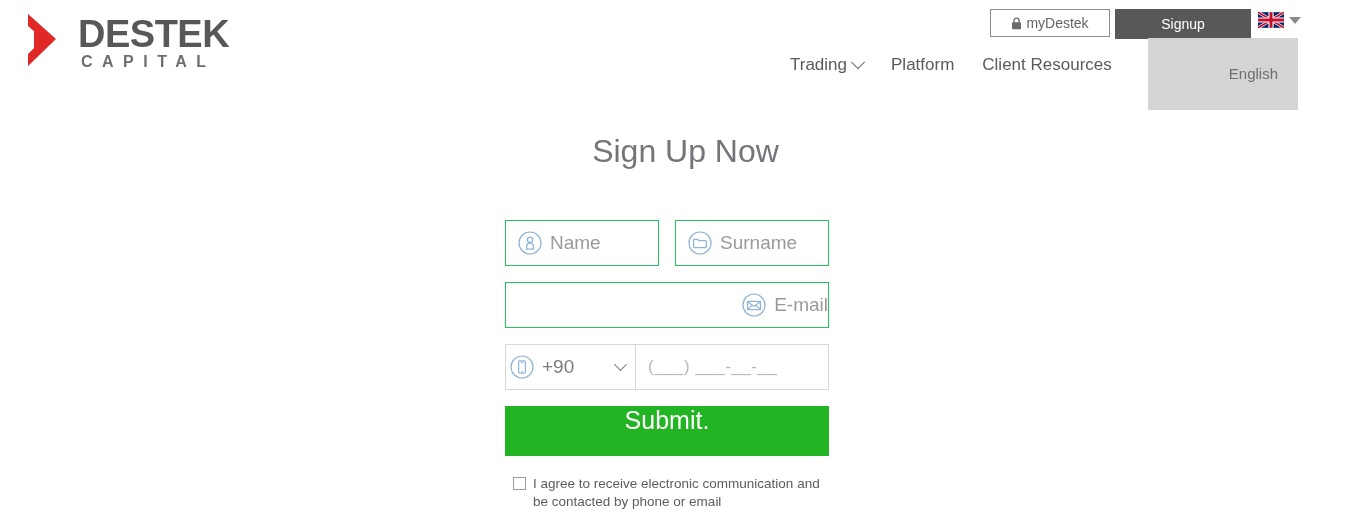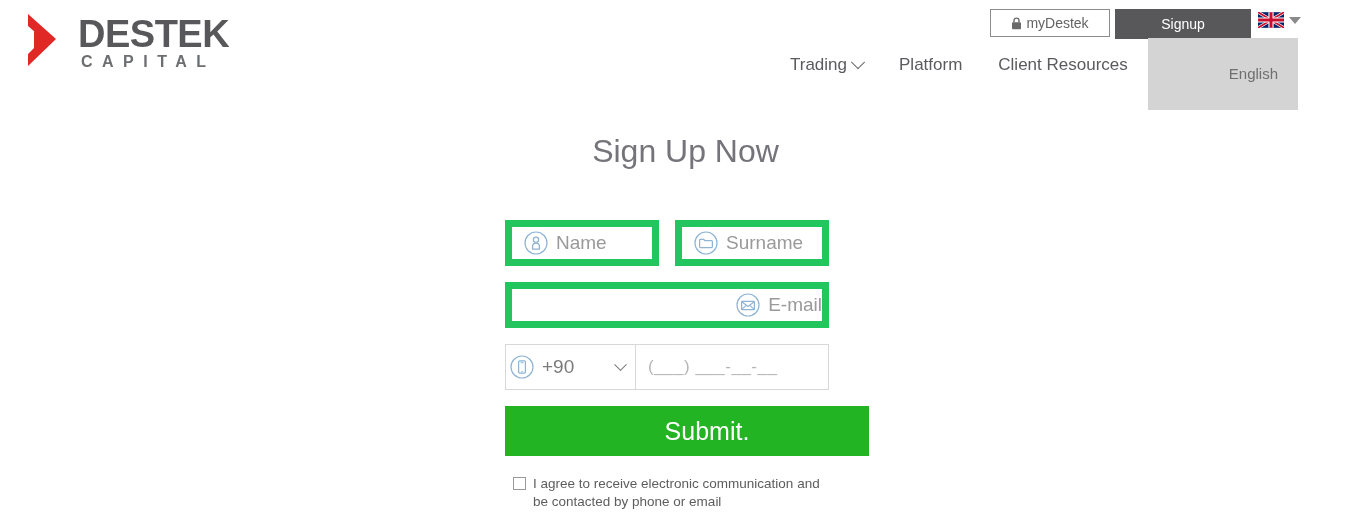--- a/index.html
+++ b/index.html
@@ -140,21 +140,21 @@
     font-family: "Liberation Sans", sans-serif;
   }
 
   
   .mainnav {
     position: absolute;
     left: 790px;
     top: 55px;
     display: flex;
     align-items: center;
-    gap: 36px;
+    gap: 28px;
     z-index: 2;
   }
   .nav-item {
     font-size: 17px;
     color: #5b5b5f;
     cursor: pointer;
     display: flex;
     align-items: center;
     gap: 6px;
     white-space: nowrap;
@@ -187,21 +187,21 @@
     left: 505px;
     top: 220px;
     width: 324px;
   }
   .row {
     display: flex;
     margin-bottom: 16px;
   }
   .field {
     box-sizing: border-box;
-    border: 7px solid #22c55e;
+    border: 1px solid #22c55e;
     background: #ffffff;
     height: 46px;
     display: flex;
     align-items: center;
     padding-left: 12px;
     gap: 8px;
     cursor: text;
   }
   .field-half { width: 158px; }
   .field-half.right { margin-left: 16px; }
@@ -265,24 +265,22 @@
   
   .submit {
     width: 324px;
     height: 50px;
     background: #22b422;
     color: #ffffff;
     font-size: 25px;
     border: none;
     cursor: pointer;
     display: flex;
-    align-items: center;
     justify-content: center;
     font-family: "Liberation Sans", sans-serif;
-    padding-left: 40px;
   }
 
   
   .consent {
     margin-top: 19px;
     margin-left: 8px;
     display: flex;
     align-items: flex-start;
     gap: 7px;
     width: 308px;

